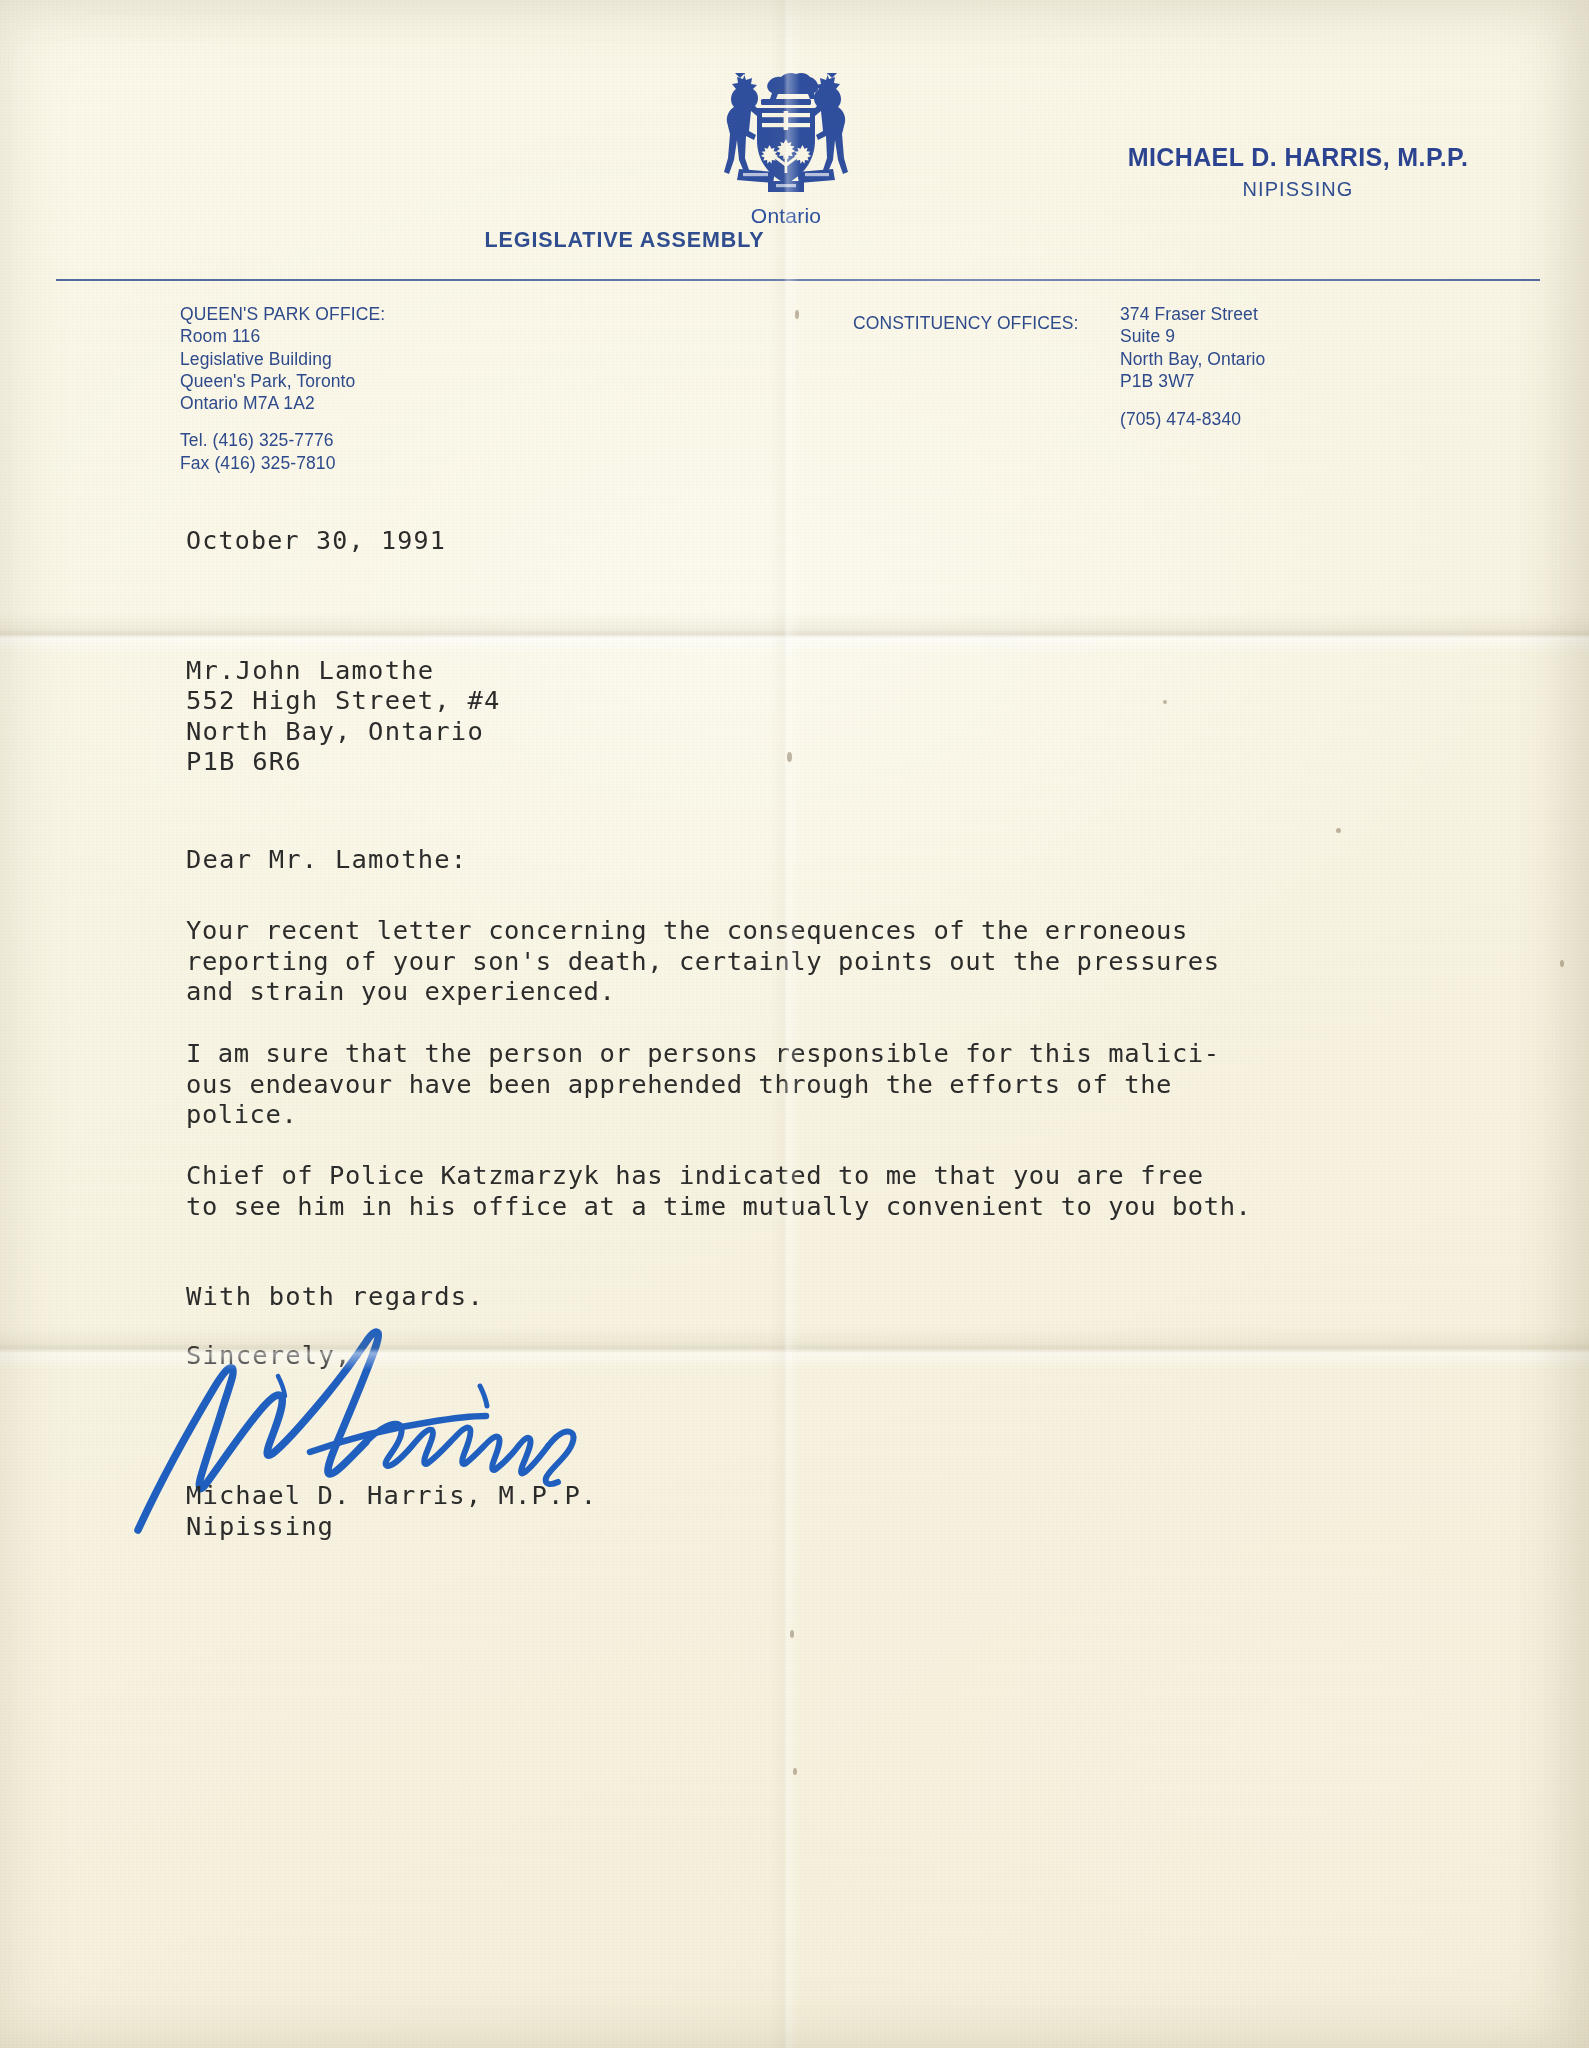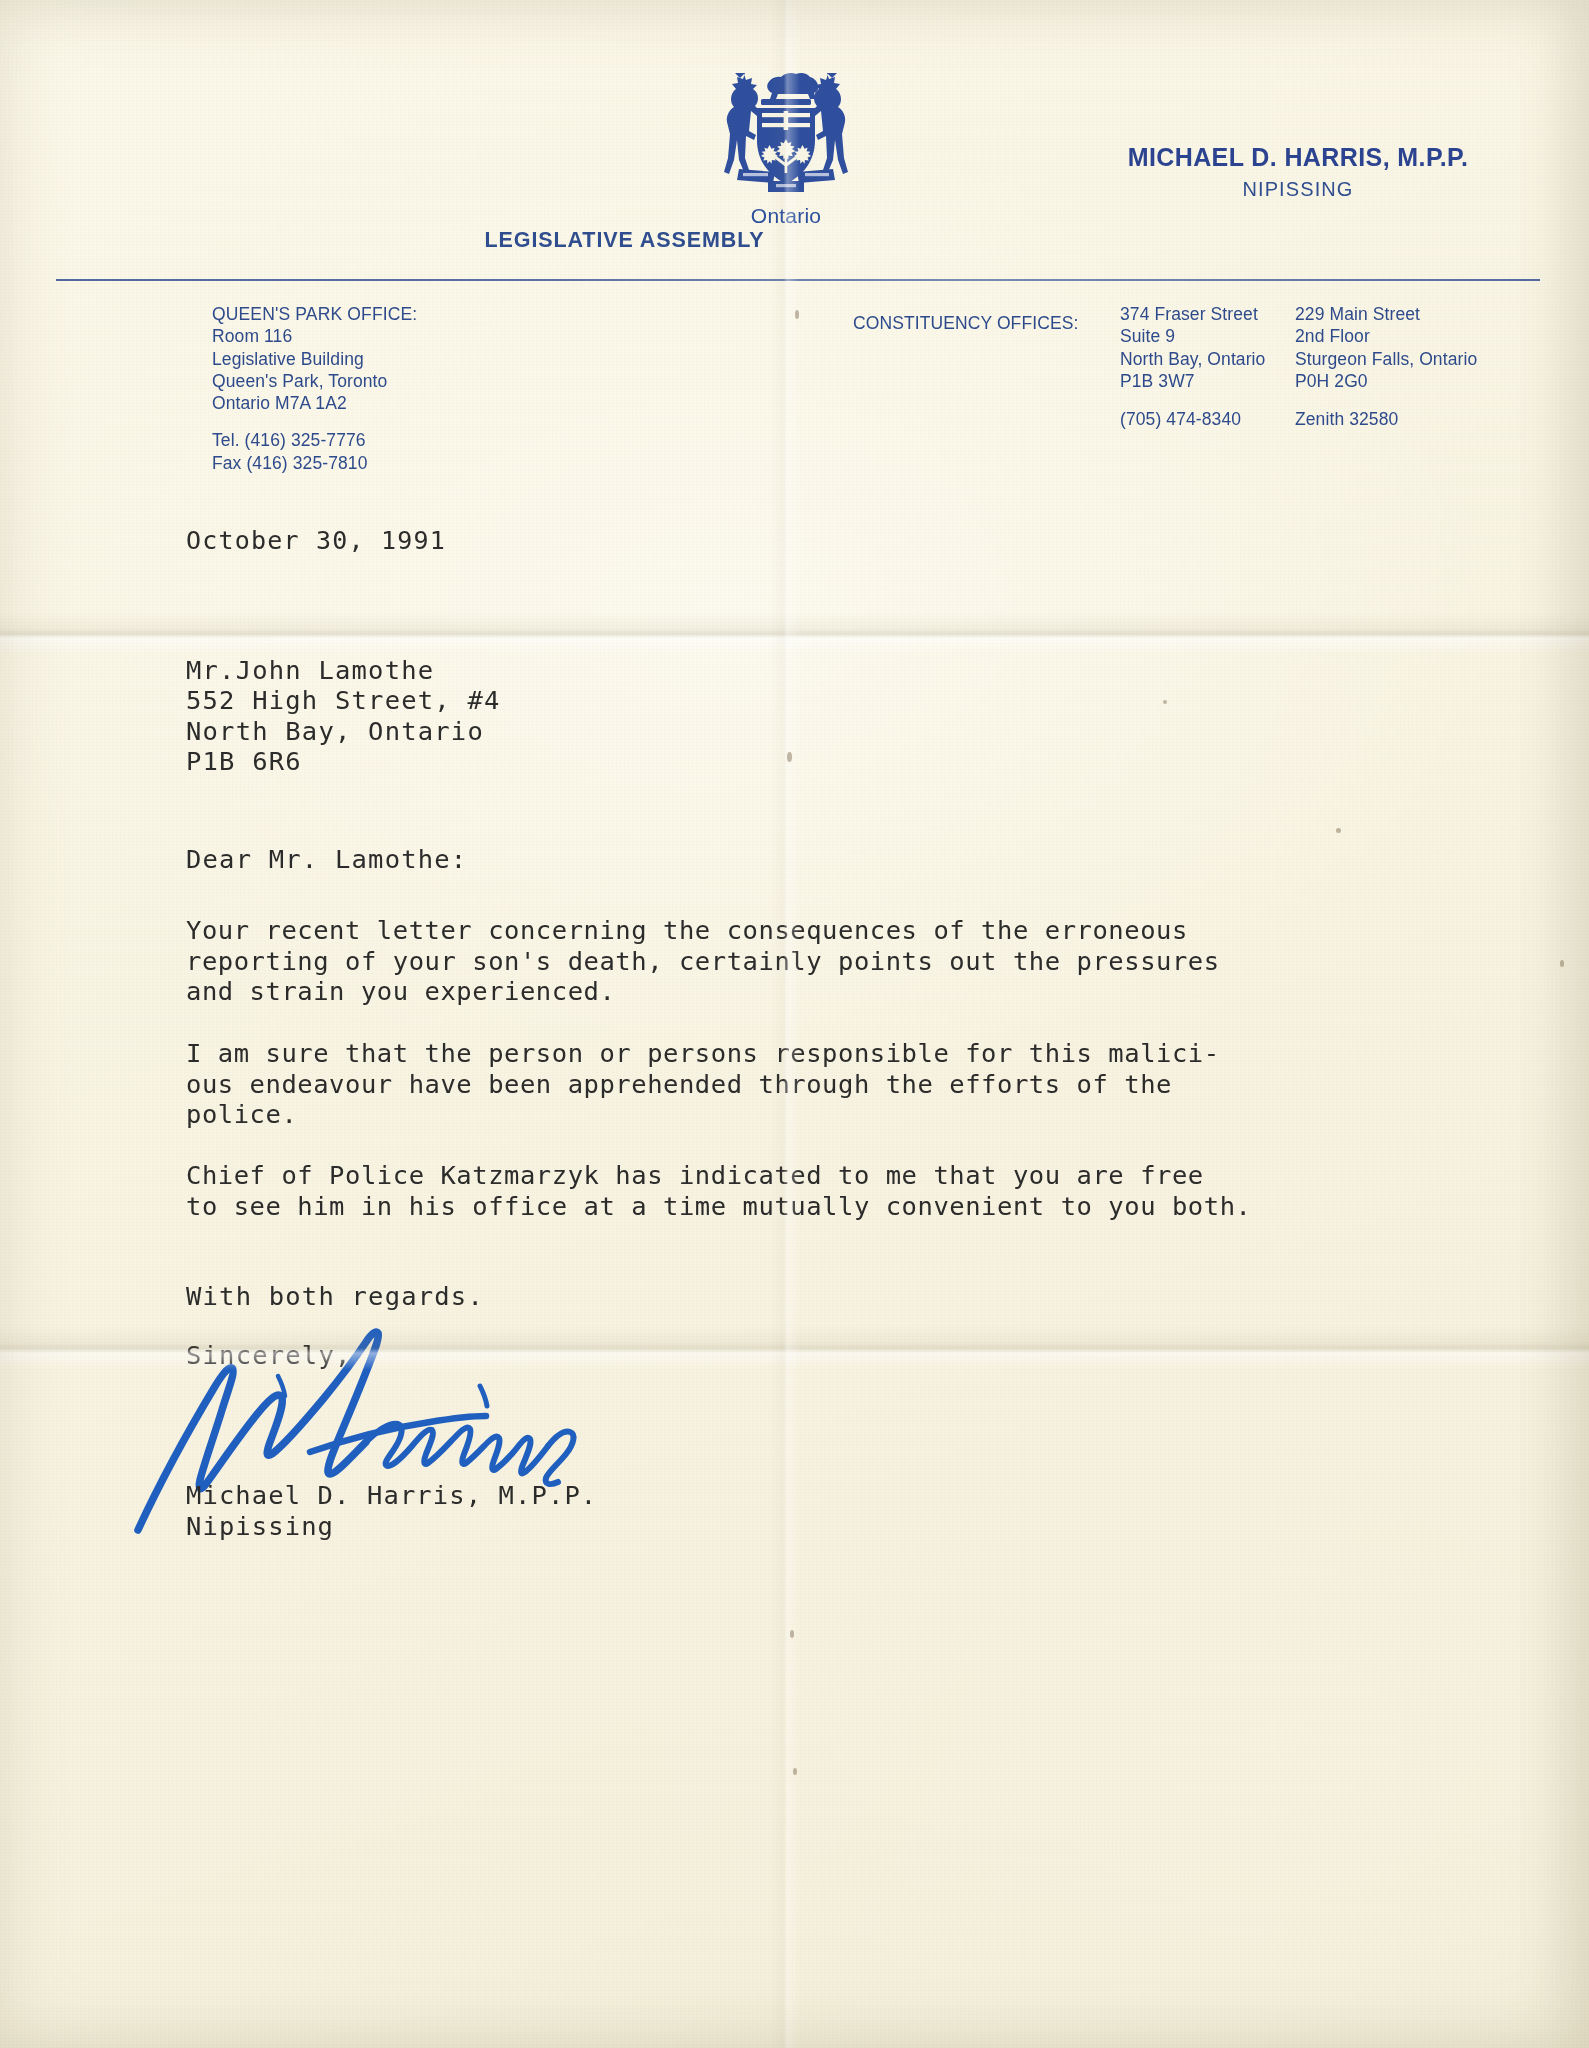--- a/index.html
+++ b/index.html
@@ -105,21 +105,21 @@
     left: 56px;
     top: 279px;
     width: 1484px;
     height: 2px;
     background: linear-gradient(90deg, #3d5a9c 0%, #44609f 30%, #6a7fad 62%, #3f5c9e 100%);
     opacity: .9;
   }
 
   .addr-block { position: absolute; font-size: 17.5px; line-height: 22.3px; color: #2d4a8c; letter-spacing: .1px; }
   .addr-block .hdr { font-weight: 400; letter-spacing: .15px; }
-  .qp { left: 180px; top: 303px; margin-left: 32px; }
+  .qp { left: 180px; top: 303px; }
   .qp .gap { height: 15px; }
   .const-label { position: absolute; left: 853px; top: 313px; font-size: 17.5px; color: #2d4a8c; letter-spacing: .1px; }
   .const-1 { left: 1092px; top: 303px; margin-left: 28px; }
   .const-2 { left: 1295px; top: 303px; }
   .const-1 .gap, .const-2 .gap { height: 16px; }
 
   
   .typed {
     position: absolute;
     font-family: "DejaVu Sans Mono", "Liberation Mono", monospace;
@@ -216,28 +216,20 @@
 
   <div class="addr-block const-1">
     <div>374 Fraser Street</div>
     <div>Suite 9</div>
     <div>North Bay, Ontario</div>
     <div>P1B 3W7</div>
     <div class="gap"></div>
     <div>(705) 474-8340</div>
   </div>
 
-  <div class="addr-block const-2">
-    <div>229 Main Street</div>
-    <div>2nd Floor</div>
-    <div>Sturgeon Falls, Ontario</div>
-    <div>P0H 2G0</div>
-    <div class="gap"></div>
-    <div>Zenith 32580</div>
-  </div>
 
   <div class="typed date-line">October 30, 1991</div>
   <div class="typed recipient">Mr.John Lamothe
 552 High Street, #4
 North Bay, Ontario
 P1B 6R6</div>
   <div class="typed salutation">Dear Mr. Lamothe:</div>
   <div class="typed para p1">Your recent letter concerning the consequences of the erroneous
 reporting of your son's death, certainly points out the pressures
 and strain you experienced.</div>

